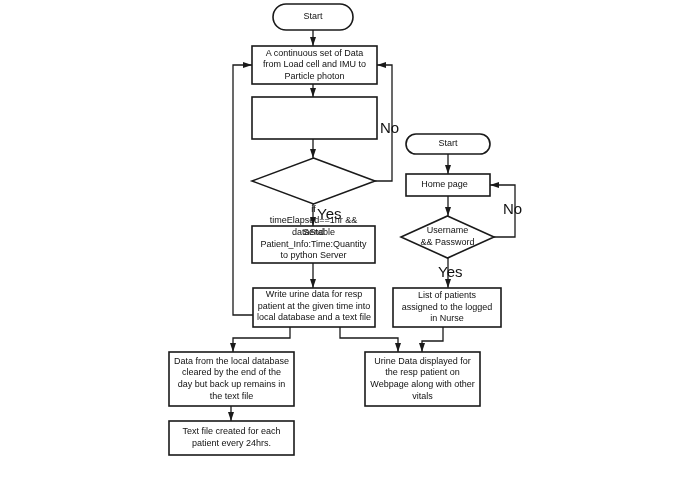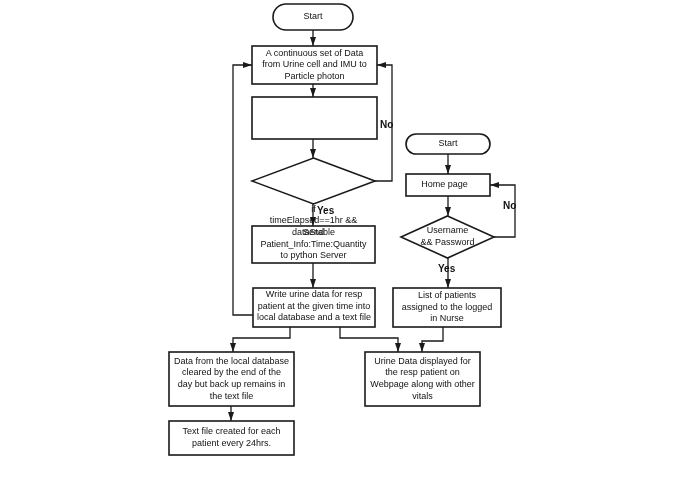--- a/index.html
+++ b/index.html
@@ -21,24 +21,23 @@
     justify-content: center;
     text-align: center;
     font-size: 9px;
     line-height: 1.28;
     white-space: pre-line;
     color: #111111;
     pointer-events: none;
   }
   .edge-label {
     position: absolute;
-    font-size: 10px;
+    font-size: 15px;
     color: #111111;
     pointer-events: none;
-    font-weight: bold;
   }
 </style>
 </head>
 <body>
 
 <div class="canvas">
 
   <svg width="695" height="494" viewBox="0 0 695 494">
     <defs>
       <marker id="arrow" markerWidth="9" markerHeight="6" refX="9" refY="3" orient="auto" markerUnits="userSpaceOnUse">
@@ -76,21 +75,21 @@
       <rect x="406" y="134" width="84" height="20" rx="10" ry="10"></rect>
       <rect x="406" y="174" width="84" height="22"></rect>
       <polygon points="447.5,216 494,237 447.5,258 401,237"></polygon>
       <rect x="393" y="288" width="108" height="39"></rect>
       <rect x="365" y="352" width="115" height="54"></rect>
     </g>
   </svg>
 
   <div class="node-label" style="left:273px; top:4px;   width:80px;  height:26px;">Start</div>
   <div class="node-label" style="left:249px; top:46px;  width:131px; height:38px;">A continuous set of Data
-from Urine cell and IMU to
+from Load cell and IMU to
 Particle photon</div>
   <div class="node-label" style="left:252px; top:158px; width:123px; height:46px;margin-top:40px;">if
 timeElapsed==1hr &amp;&amp;
 dataStable</div>
   <div class="node-label" style="left:249px; top:226px; width:129px; height:37px;">Send
 Patient_Info:Time:Quantity
 to python Server</div>
   <div class="node-label" style="left:248px; top:287px; width:132px; height:39px;">Write urine data for resp
 patient at the given time into
 local database and a text file</div>

